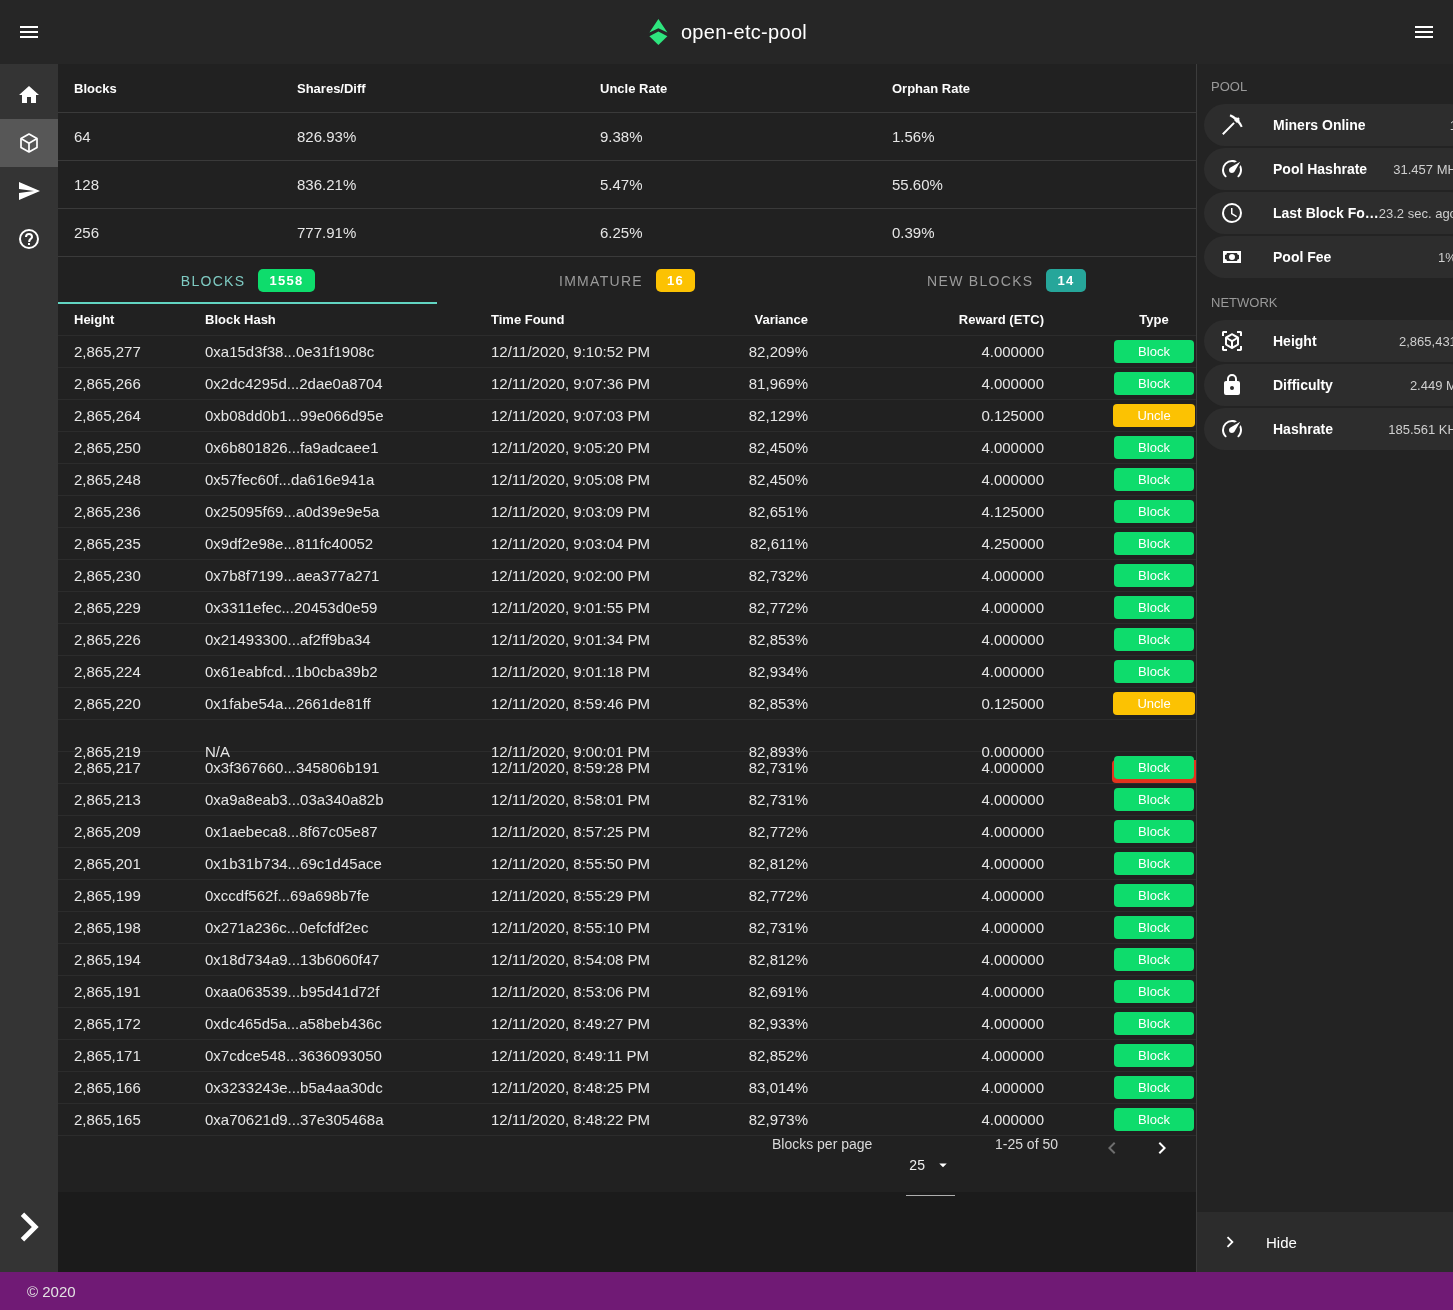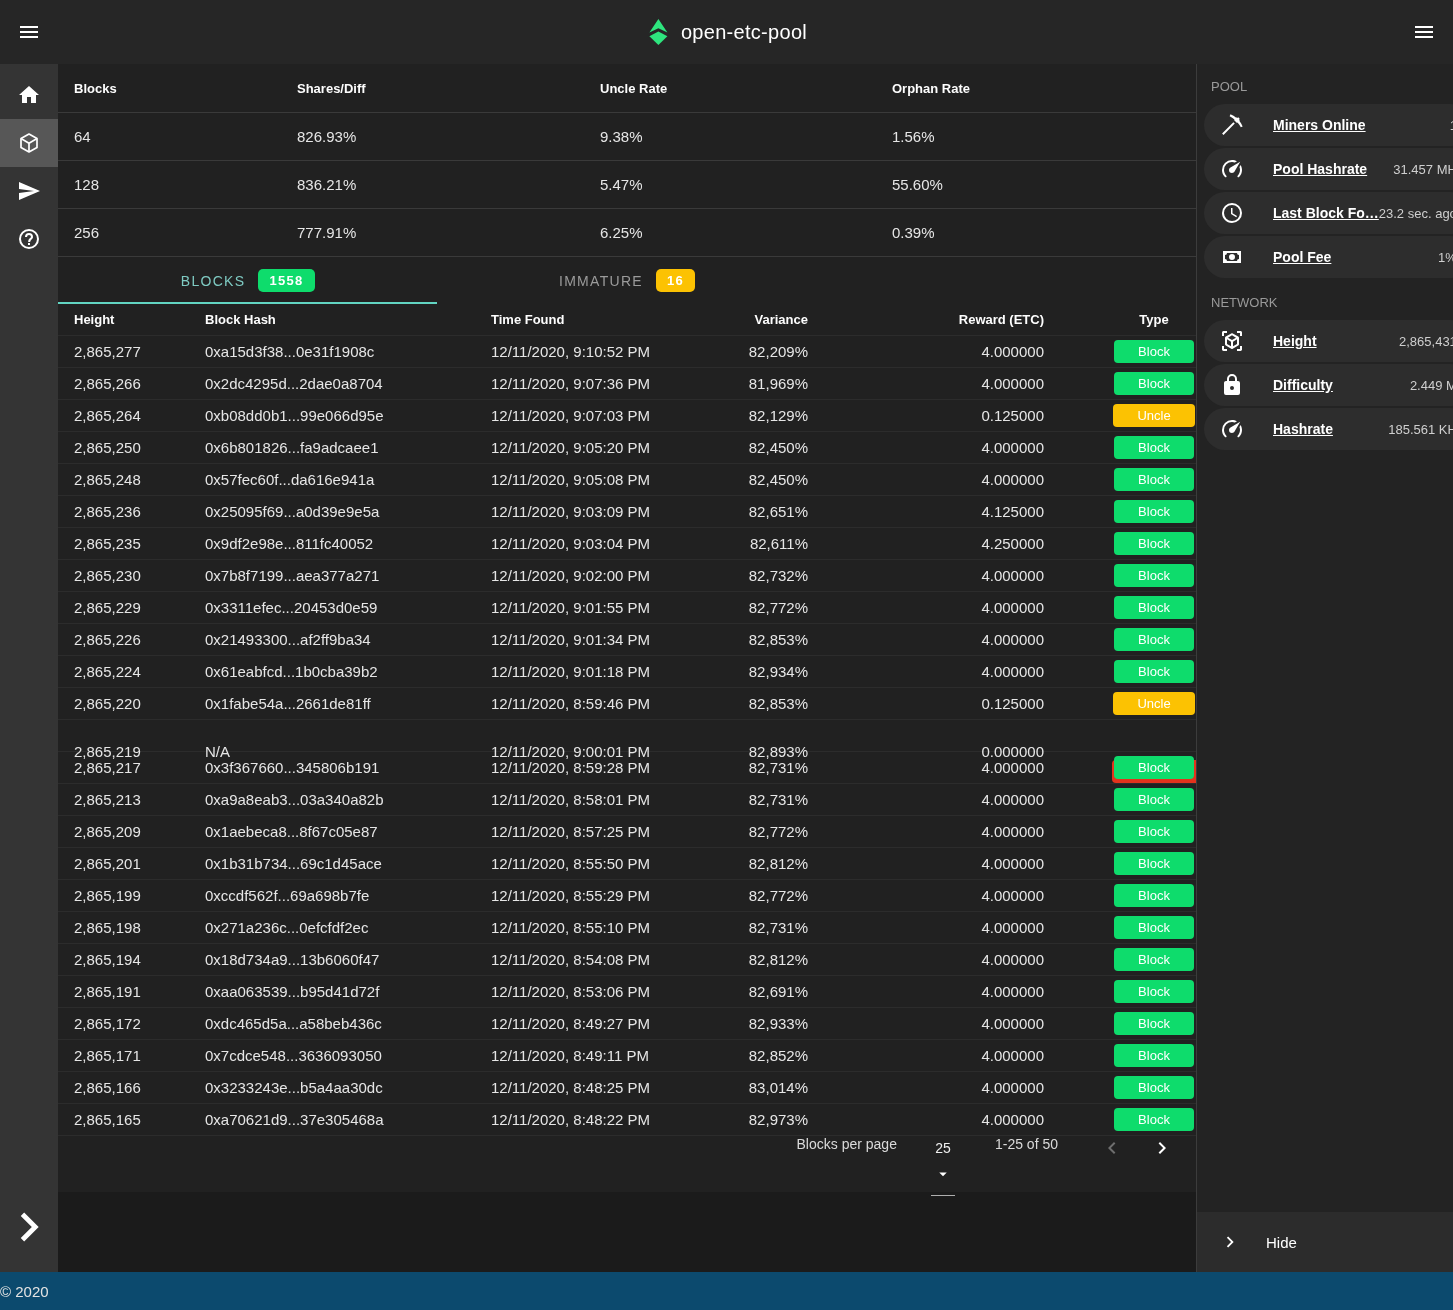--- a/index.html
+++ b/index.html
@@ -53,40 +53,40 @@
   .tbody { border-bottom:1px solid #2c2c2c; }
   .c1 { padding-left:16px; }
   .c4 { text-align:right; }
   .c5 { text-align:right; padding-right:68px; }
   .c6 { text-align:center; }
   .pill { display:inline-block; min-width:33px; padding:4px 24px; border-radius:4px; font-size:13px; color:#fff; text-align:center; }
 
   
   .pagination { height:56px; display:flex; justify-content:flex-end; padding-right:22px; font-size:14px; color:#dadada; }
   .pp-label { margin-right:34px; }
-  .page-size { display:flex; align-items:center; gap:9px; border-bottom:1px solid #aeaeae; padding:0 3px 6px 3px; margin-right:40px; cursor:pointer; transform:translateY(4px); color:#efefef;flex-direction:column; }
+  .page-size { display:flex; align-items:center; gap:9px; border-bottom:1px solid #aeaeae; padding:0 3px 6px 3px; margin-right:40px; cursor:pointer; transform:translateY(4px); color:#efefef; }
   .page-size .ic { width:18px; height:18px; color:#fff; }
   .pp-range { margin-right:42px; }
   .pg-btn { width:24px; height:24px; margin-right:26px; cursor:pointer; }
   .pg-btn.prev { color:#6e6e6e; }
   .pg-btn.next { color:#fff; margin-right:0; }
 
   
   .right-panel { flex:1; background:#232323; border-left:1px solid #3c3c3c; display:flex; flex-direction:column; }
   .section-label { font-size:13px; color:#9a9a9a; padding:15px 0 10px 14px; }
   .panel-item { height:42px; margin:0 8px 2px 7px; border-radius:21px; background:#2d2d2d; display:flex; align-items:center; padding:0 14px 0 16px; }
   .p-icon { width:24px; height:24px; color:#fff; flex:0 0 24px; }
-  .p-label { margin-left:29px; font-size:14px; font-weight:700; color:#fff; white-space:nowrap;text-decoration:underline; }
+  .p-label { margin-left:29px; font-size:14px; font-weight:700; color:#fff; white-space:nowrap; }
   .p-value { margin-left:auto; font-size:13px; color:#cfcfcf; white-space:nowrap; }
   .hide-row { margin-top:auto; height:60px; background:#2c2c2c; display:flex; align-items:center; padding-left:22px; gap:25px; cursor:pointer; }
   .hide-row .ic { width:22px; height:22px; color:#fff; }
   .hide-label { font-size:15px; color:#fff; }
 
   
-  .footer { flex:0 0 38px; background:#0c4a6e; display:flex; align-items:center; font-size:15px; color:#e3e3e3; }
+  .footer { flex:0 0 38px; background:#701a75; display:flex; align-items:center; padding-left:27px; font-size:15px; color:#e3e3e3; }
 
   .svgic { width:100%; height:100%; display:block; fill:currentColor; }
 </style>
 </head>
 <body>
 
 <svg width="0" height="0" style="position:absolute" aria-hidden="true">
   <defs>
     <symbol id="i-menu" viewBox="0 0 24 24">
         <path d="M3,6H21V8H3V6M3,11H21V13H3V11M3,16H21V18H3V16Z"></path>
@@ -247,20 +247,24 @@
             <div class="tab active">
               <span class="tab-label">BLOCKS</span>
               <span class="tab-badge" style="background: rgb(14, 220, 108);">1558</span>
             </div>
 
             <div class="tab">
               <span class="tab-label">IMMATURE</span>
               <span class="tab-badge" style="background: rgb(252, 194, 2);">16</span>
             </div>
 
+            <div class="tab">
+              <span class="tab-label">NEW BLOCKS</span>
+              <span class="tab-badge" style="background: rgb(38, 166, 154);">14</span>
+            </div>
 
           <span class="tabs-underline" style="background: rgb(98, 212, 194);"></span>
         </section>
 
         <section>
           <div class="thead">
             <div class="c1">Height</div>
             <div class="c2">Block Hash</div>
             <div class="c3">Time Found</div>
             <div class="c4">Variance</div>

